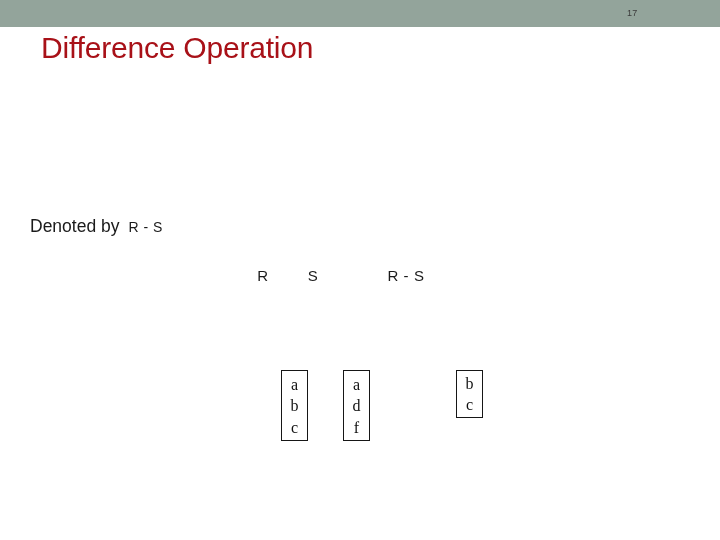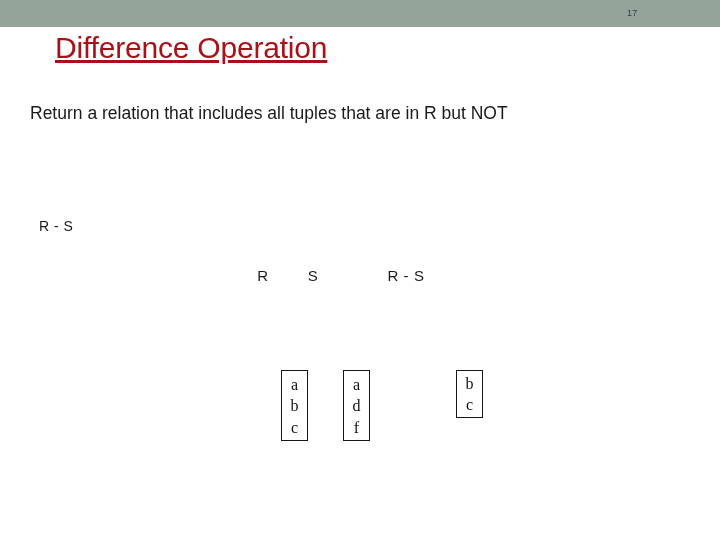--- a/index.html
+++ b/index.html
@@ -34,30 +34,29 @@
     line-height: 11px;
     color: #3b3b3b;
     font-family: "Liberation Sans", sans-serif;
     letter-spacing: 0.3px;
     margin-left: 21px;
   }
 
   
   .slide-title {
     position: absolute;
-    left: 55px;
+    left: 41px;
     top: 29px;
     font-size: 30px;
     line-height: 38px;
     font-weight: normal;
     color: #a81118;
     font-family: "Liberation Sans", sans-serif;
     letter-spacing: -0.2px;
     white-space: nowrap;
-    text-decoration: underline;
   }
 
   
   .body-block {
     position: absolute;
     left: 30px;
     top: 102px;
     width: 665px;
   }
   .body-line {
@@ -136,24 +135,24 @@
 </style>
 </head>
 <body>
 
 <div class="header-bar"></div>
 <div class="slide-number">17</div>
 
 <div class="slide-title">Difference Operation</div>
 
 <div class="body-block">
-  <div class="body-line">Return a relation that includes all tuples that are in R but NOT</div>
 </div>
 
 <div class="denoted-block">
+  <span class="denoted-label">Denoted by</span>
   <span class="denoted-expr">R - S</span>
 </div>
 
 <div class="diagram">
 
   <div class="set-label lbl-r">R</div>
   <div class="set-label lbl-s">S</div>
   <div class="set-label lbl-rs">R - S</div>
 
   <div class="set-box box-r">

